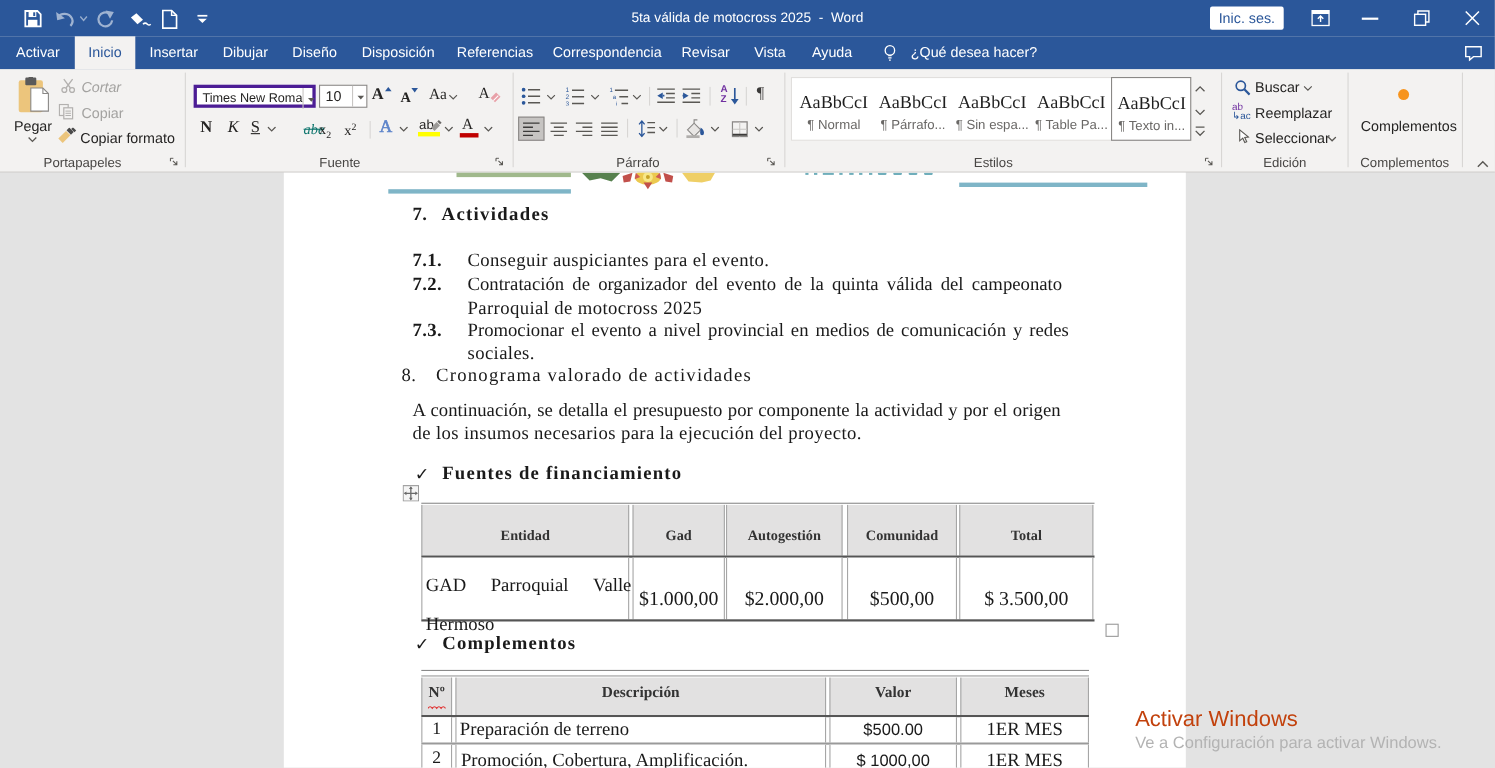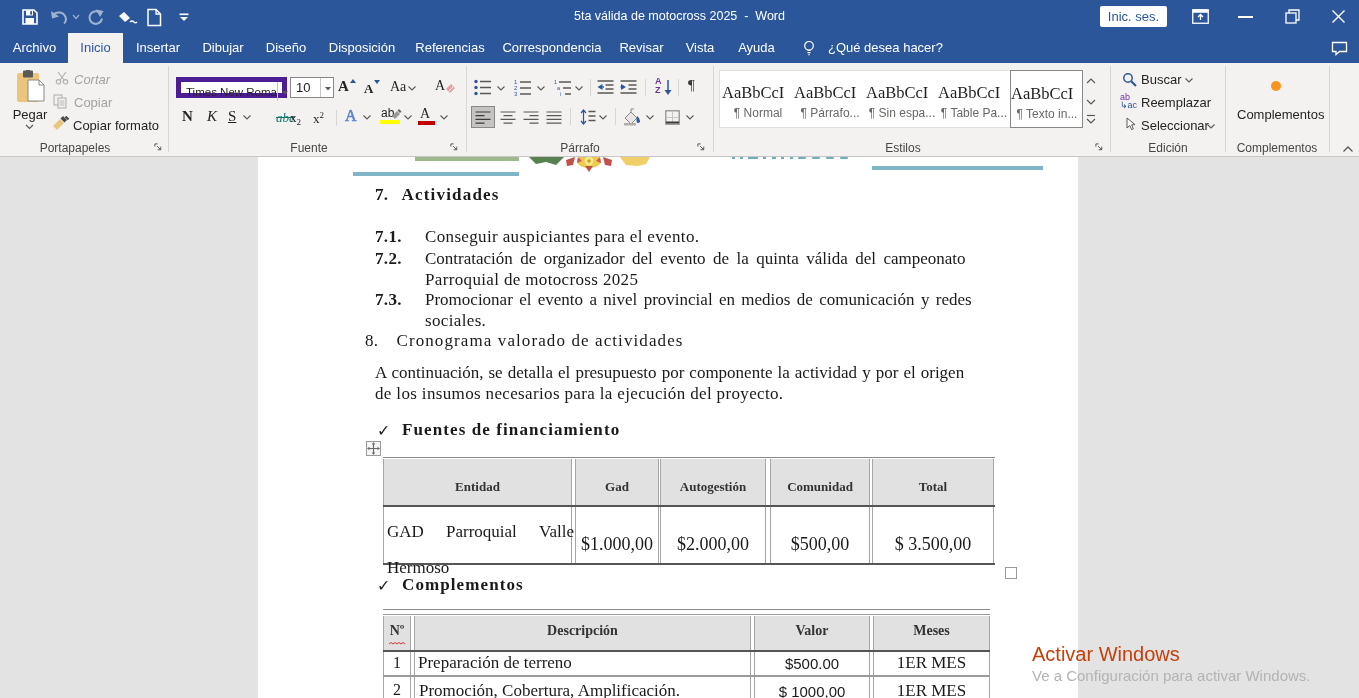--- a/index.html
+++ b/index.html
@@ -16,21 +16,21 @@
 .docarea { left:0; top:157px; width:1359px; height:541px; background:#E3E3E3; }
 .page { position:absolute; left:258px; top:0px; width:820px; height:541px; background:#FFFFFF; }
 .hcell { position:absolute; background:#E2E1E1; border-left:1px solid #A6A6A6; border-right:1px solid #A6A6A6; }
 .bcell { position:absolute; background:#FFFFFF; border-left:1px solid #A6A6A6; border-right:1px solid #A6A6A6; }
 .thtxt { font-family:"Liberation Serif",serif; font-weight:bold; font-size:14px; color:#333; text-align:center; position:absolute; }
 .hline { position:absolute; background:#555555; }
 .ser { font-family:"Liberation Serif", serif; }
 .dtxt { position:absolute; font-family:"Liberation Serif", serif; font-size:17px; color:#1A1A1A; white-space:nowrap; letter-spacing:0.35px; }
 .just { white-space:nowrap; letter-spacing:0 !important; }
 .stylecard { top:70px; width:72px; height:58px; }
-.stylecard .aab { position:absolute; left:0; top:13px; width:72px; text-align:left; font-family:"Liberation Serif",serif; font-size:16.5px; color:#1F1F1F; }
+.stylecard .aab { position:absolute; left:0; top:13px; width:72px; text-align:center; font-family:"Liberation Serif",serif; font-size:16.5px; color:#1F1F1F; }
 .stylecard .lab { position:absolute; left:0; top:36px; width:72px; text-align:center; font-size:12px; color:#6A6866; }
 .stylecard.sel { border:1px solid #8A8886; box-shadow: inset 0 0 0 2px #FFFFFF; width:73px; }
 </style>
 </head>
 <body>
 <div class="abs titlebar">
 
   <svg class="abs" style="left:21px;top:8px" width="18" height="18" viewBox="0 0 18 18">
     <path d="M2 2 h11 l3 3 v11 h-14 z" fill="none" stroke="#FFFFFF" stroke-width="1.6"></path>
     <rect x="5" y="2.5" width="7" height="5" fill="#FFFFFF"></rect>
@@ -81,21 +81,21 @@
     <rect x="1" y="4" width="10" height="10" fill="none" stroke="#FFFFFF" stroke-width="1.3"></rect>
     <path d="M4 4 V1 H14 V11 H11" fill="none" stroke="#FFFFFF" stroke-width="1.3"></path>
   </svg>
 
   <svg class="abs" style="left:1331px;top:9px" width="15" height="15" viewBox="0 0 15 15">
     <path d="M1.5 1.5 L13.5 13.5 M13.5 1.5 L1.5 13.5" stroke="#FFFFFF" stroke-width="1.4"></path>
   </svg>
 </div>
 <div class="abs tabrow">
   <div class="abs" style="left:68px;top:0;width:55px;height:30px;background:#F3F2F1;"></div>
-  <div class="tab" style="left:4px;width:61px;">Archivo</div>
+  <div class="tab" style="left:4px;width:61px;">Activar</div>
   <div class="tab" style="left:68px;width:55px;color:#2B579A;">Inicio</div>
   <div class="tab" style="left:128px;width:60px;">Insertar</div>
   <div class="tab" style="left:193px;width:60px;">Dibujar</div>
   <div class="tab" style="left:256px;width:60px;">Diseño</div>
   <div class="tab" style="left:322px;width:80px;">Disposición</div>
   <div class="tab" style="left:410px;width:80px;">Referencias</div>
   <div class="tab" style="left:498px;width:108px;">Correspondencia</div>
   <div class="tab" style="left:616px;width:51px;">Revisar</div>
   <div class="tab" style="left:677px;width:46px;">Vista</div>
   <div class="tab" style="left:734px;width:45px;">Ayuda</div>
@@ -168,21 +168,21 @@
   </svg>
   <div class="abs" style="left:74px;top:95px;font-size:13px;color:#A3A2A0;">Copiar</div>
 
   <svg class="abs" style="left:52px;top:116px" width="18" height="16" viewBox="0 0 18 16">
     <path d="M1 10 L8 3 L12 7 L5 14 Z" fill="#ECC57C"></path>
     <path d="M8.5 2.5 L11 0 L15 4 L12.5 6.5 Z" fill="#4A4A4A"></path>
     <path d="M13.5 0.5 L16.5 3.5" stroke="#4A4A4A" stroke-width="2.2"></path>
   </svg>
   <div class="abs" style="left:73px;top:118px;font-size:13px;color:#252423;">Copiar formato</div>
 
-  <div class="abs" style="left:176px;top:77px;width:111px;height:21px;background:#FFFFFF;border:5px solid #4c1d95;">
+  <div class="abs" style="left:176px;top:77px;width:111px;height:21px;background:#FFFFFF;border:3px solid #4c1d95;">
     <div class="abs" style="left:5px;top:4px;font-size:11.5px;color:#252423;">Times New Roma</div>
     <div class="abs" style="left:96px;top:0;width:1px;height:19px;background:#C8C6C4;"></div>
     <svg class="abs" style="left:100px;top:8px" width="8" height="5" viewBox="0 0 8 5">
         <path d="M1 1 L4 4.4 L7 1 Z" fill="#5A5854"></path>
       </svg>
   </div>
   <div class="abs" style="left:290px;top:77px;width:44px;height:21px;background:#FFFFFF;border:1px solid #8A8886;">
     <div class="abs" style="left:5px;top:2px;font-size:13px;color:#252423;">10</div>
     <div class="abs" style="left:29px;top:0;width:1px;height:19px;background:#C8C6C4;"></div>
     <svg class="abs" style="left:33px;top:8px" width="8" height="5" viewBox="0 0 8 5">

